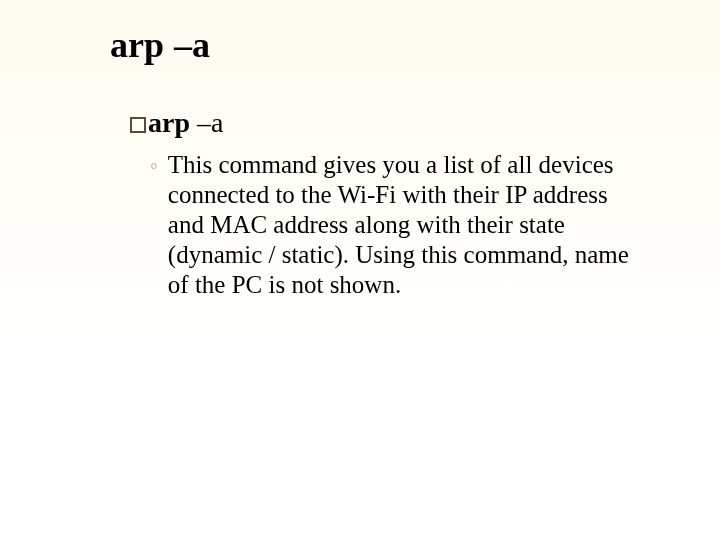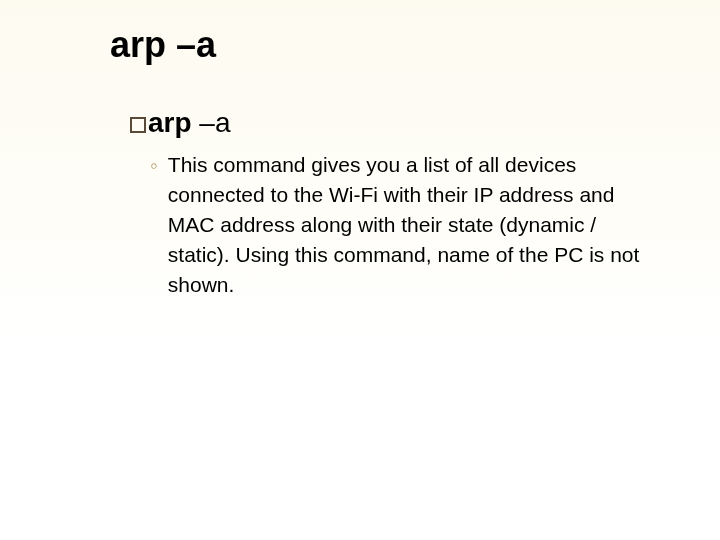--- a/index.html
+++ b/index.html
@@ -14,20 +14,21 @@
   .slide {
     position: relative;
     width: 720px;
     height: 540px;
     background: linear-gradient(to bottom,
       #fdfaf0 0%,
       #fefdf6 30%,
       #ffffff 65%,
       #ffffff 100%);
     box-sizing: border-box;
+    font-family: Liberation Serif, serif;
   }
   .title {
     position: absolute;
     left: 110px;
     top: 24px;
     font-size: 36px;
     font-weight: 700;
     color: #000000;
     letter-spacing: 0px;
   }
@@ -66,21 +67,21 @@
   }
   .sub-bullet {
     flex: 0 0 auto;
     font-size: 22px;
     line-height: 30px;
     color: #b9a07a;
     margin-right: 10px;
     margin-top: 1px;
   }
   .body-text {
-    font-size: 21px;
+    font-size: 25px;
     line-height: 30px;
     color: #000;
     font-weight: 400;
   }
 </style>
 </head>
 <body>
 
 <div class="slide">
 

